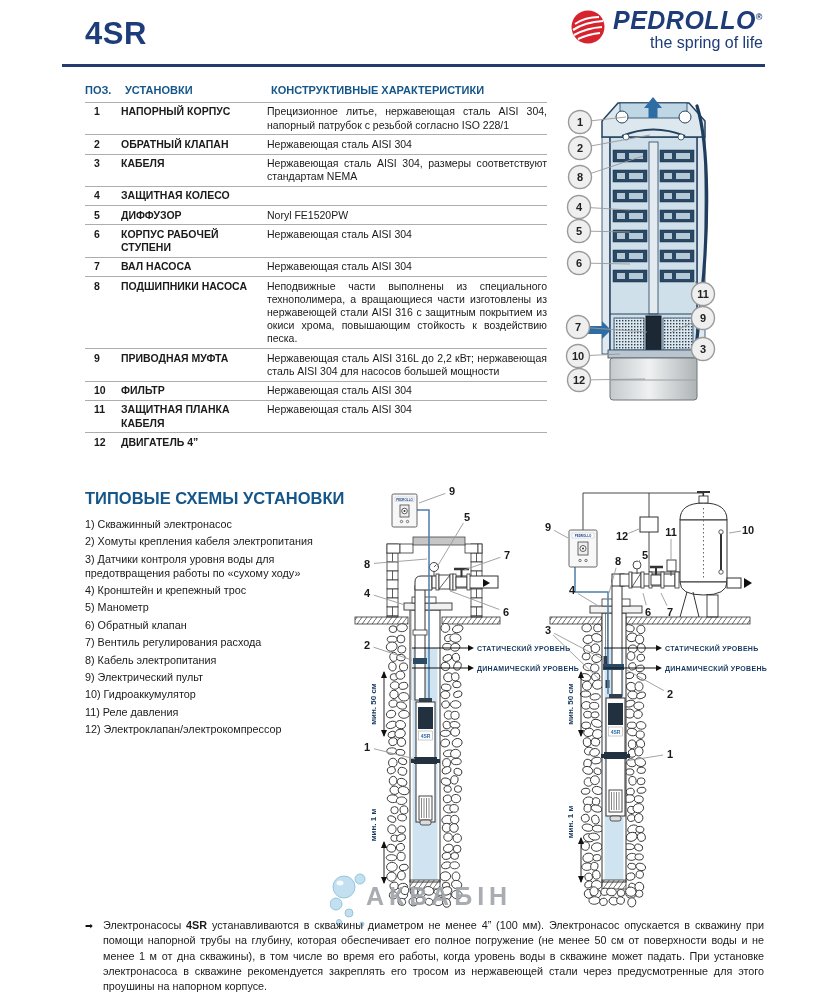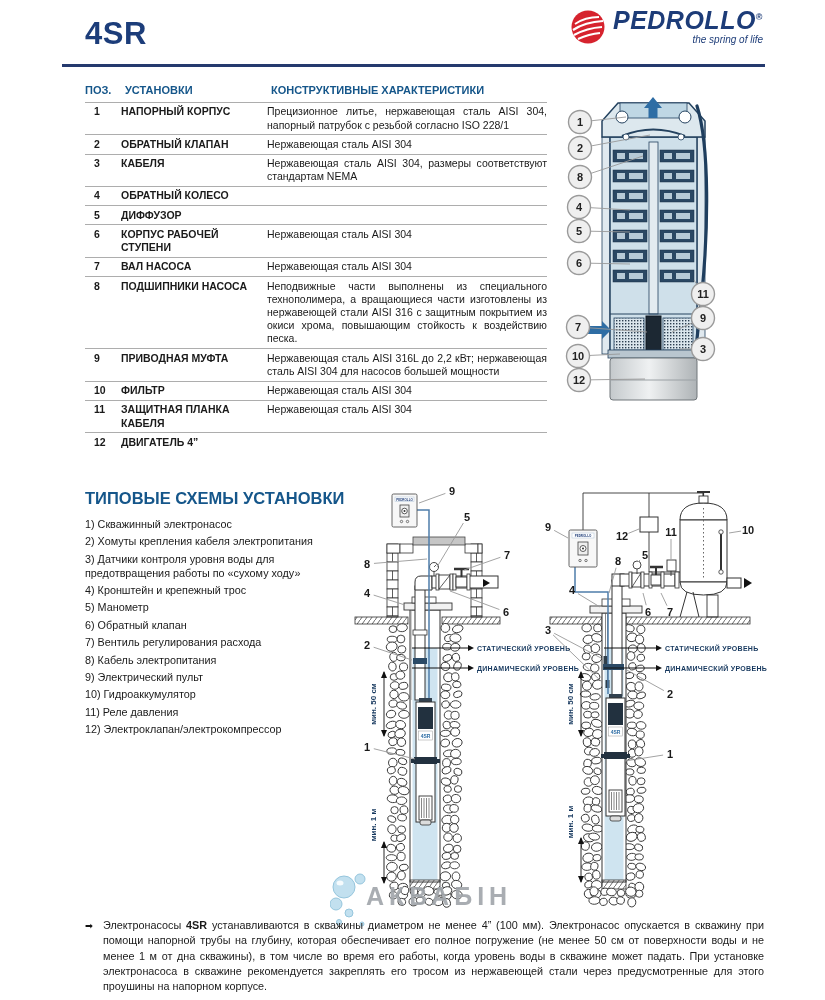--- a/index.html
+++ b/index.html
@@ -4,21 +4,21 @@
 <style>
   html,body{margin:0;padding:0;background:#fff;}
   .page{position:relative;width:825px;height:1000px;background:#fff;overflow:hidden;
         font-family:"Liberation Sans",sans-serif;color:#1a1a1a;}
   
   .model{position:absolute;left:85px;top:16px;font-size:31px;font-weight:bold;color:#1c3d7a;letter-spacing:.5px;}
   .logo{position:absolute;right:62px;top:8px;display:flex;gap:6px;align-items:flex-start;}
   .logo-txt{display:flex;flex-direction:column;align-items:flex-end;}
   .brand{font-size:25px;font-style:italic;font-weight:bold;color:#1d3c78;letter-spacing:.5px;line-height:1;}
   .reg{font-size:9px;vertical-align:super;font-style:normal;}
-  .tagline{font-size:10px;font-style:italic;color:#1d3c78;margin-top:1px;}
+  .tagline{font-size:16px;color:#1d3c78;margin-top:1px;}
   .rule{position:absolute;left:62px;right:60px;top:64px;height:3px;background:#253a6e;}
   
   .parts{position:absolute;left:85px;top:82px;width:462px;font-size:10.5px;line-height:1.26;}
   .t-head{display:flex;font-weight:bold;color:#15568a;padding:2px 0 4px 0;font-size:11px;}
   .th-pos{width:40px;}.th-comp{width:146px;}.th-chars{flex:1;}
   .t-row{display:flex;border-top:1px solid #adadad;padding:2.5px 0;}
   .t-pos{width:36px;font-weight:bold;padding-left:9px;box-sizing:border-box;}
   .t-comp{width:146px;font-weight:bold;padding-right:12px;box-sizing:border-box;}
   .t-chars{flex:1;text-align:justify;}
   .t-chars.divided .sub+.sub{border-top:1px solid #adadad;margin-top:2.5px;padding-top:2.5px;}
@@ -93,25 +93,28 @@
         </div>
         <div class="t-row">
           <div class="t-pos">3</div>
           <div class="t-comp">КАБЕЛЯ</div>
           <div class="t-chars">
             <div class="sub">Нержавеющая сталь AISI 304, размеры соответствуют стандартам NEMA</div>
           </div>
         </div>
         <div class="t-row">
           <div class="t-pos">4</div>
-          <div class="t-comp">ОБРАТНЫЙ КОЛЕСО</div>
+          <div class="t-comp">ЗАЩИТНАЯ КОЛЕСО</div>
         </div>
         <div class="t-row">
           <div class="t-pos">5</div>
           <div class="t-comp">ДИФФУЗОР</div>
+          <div class="t-chars">
+            <div class="sub">Noryl FE1520PW</div>
+          </div>
         </div>
         <div class="t-row">
           <div class="t-pos">6</div>
           <div class="t-comp">КОРПУС РАБОЧЕЙ СТУПЕНИ</div>
           <div class="t-chars">
             <div class="sub">Нержавеющая сталь AISI 304</div>
           </div>
         </div>
         <div class="t-row">
           <div class="t-pos">7</div>

